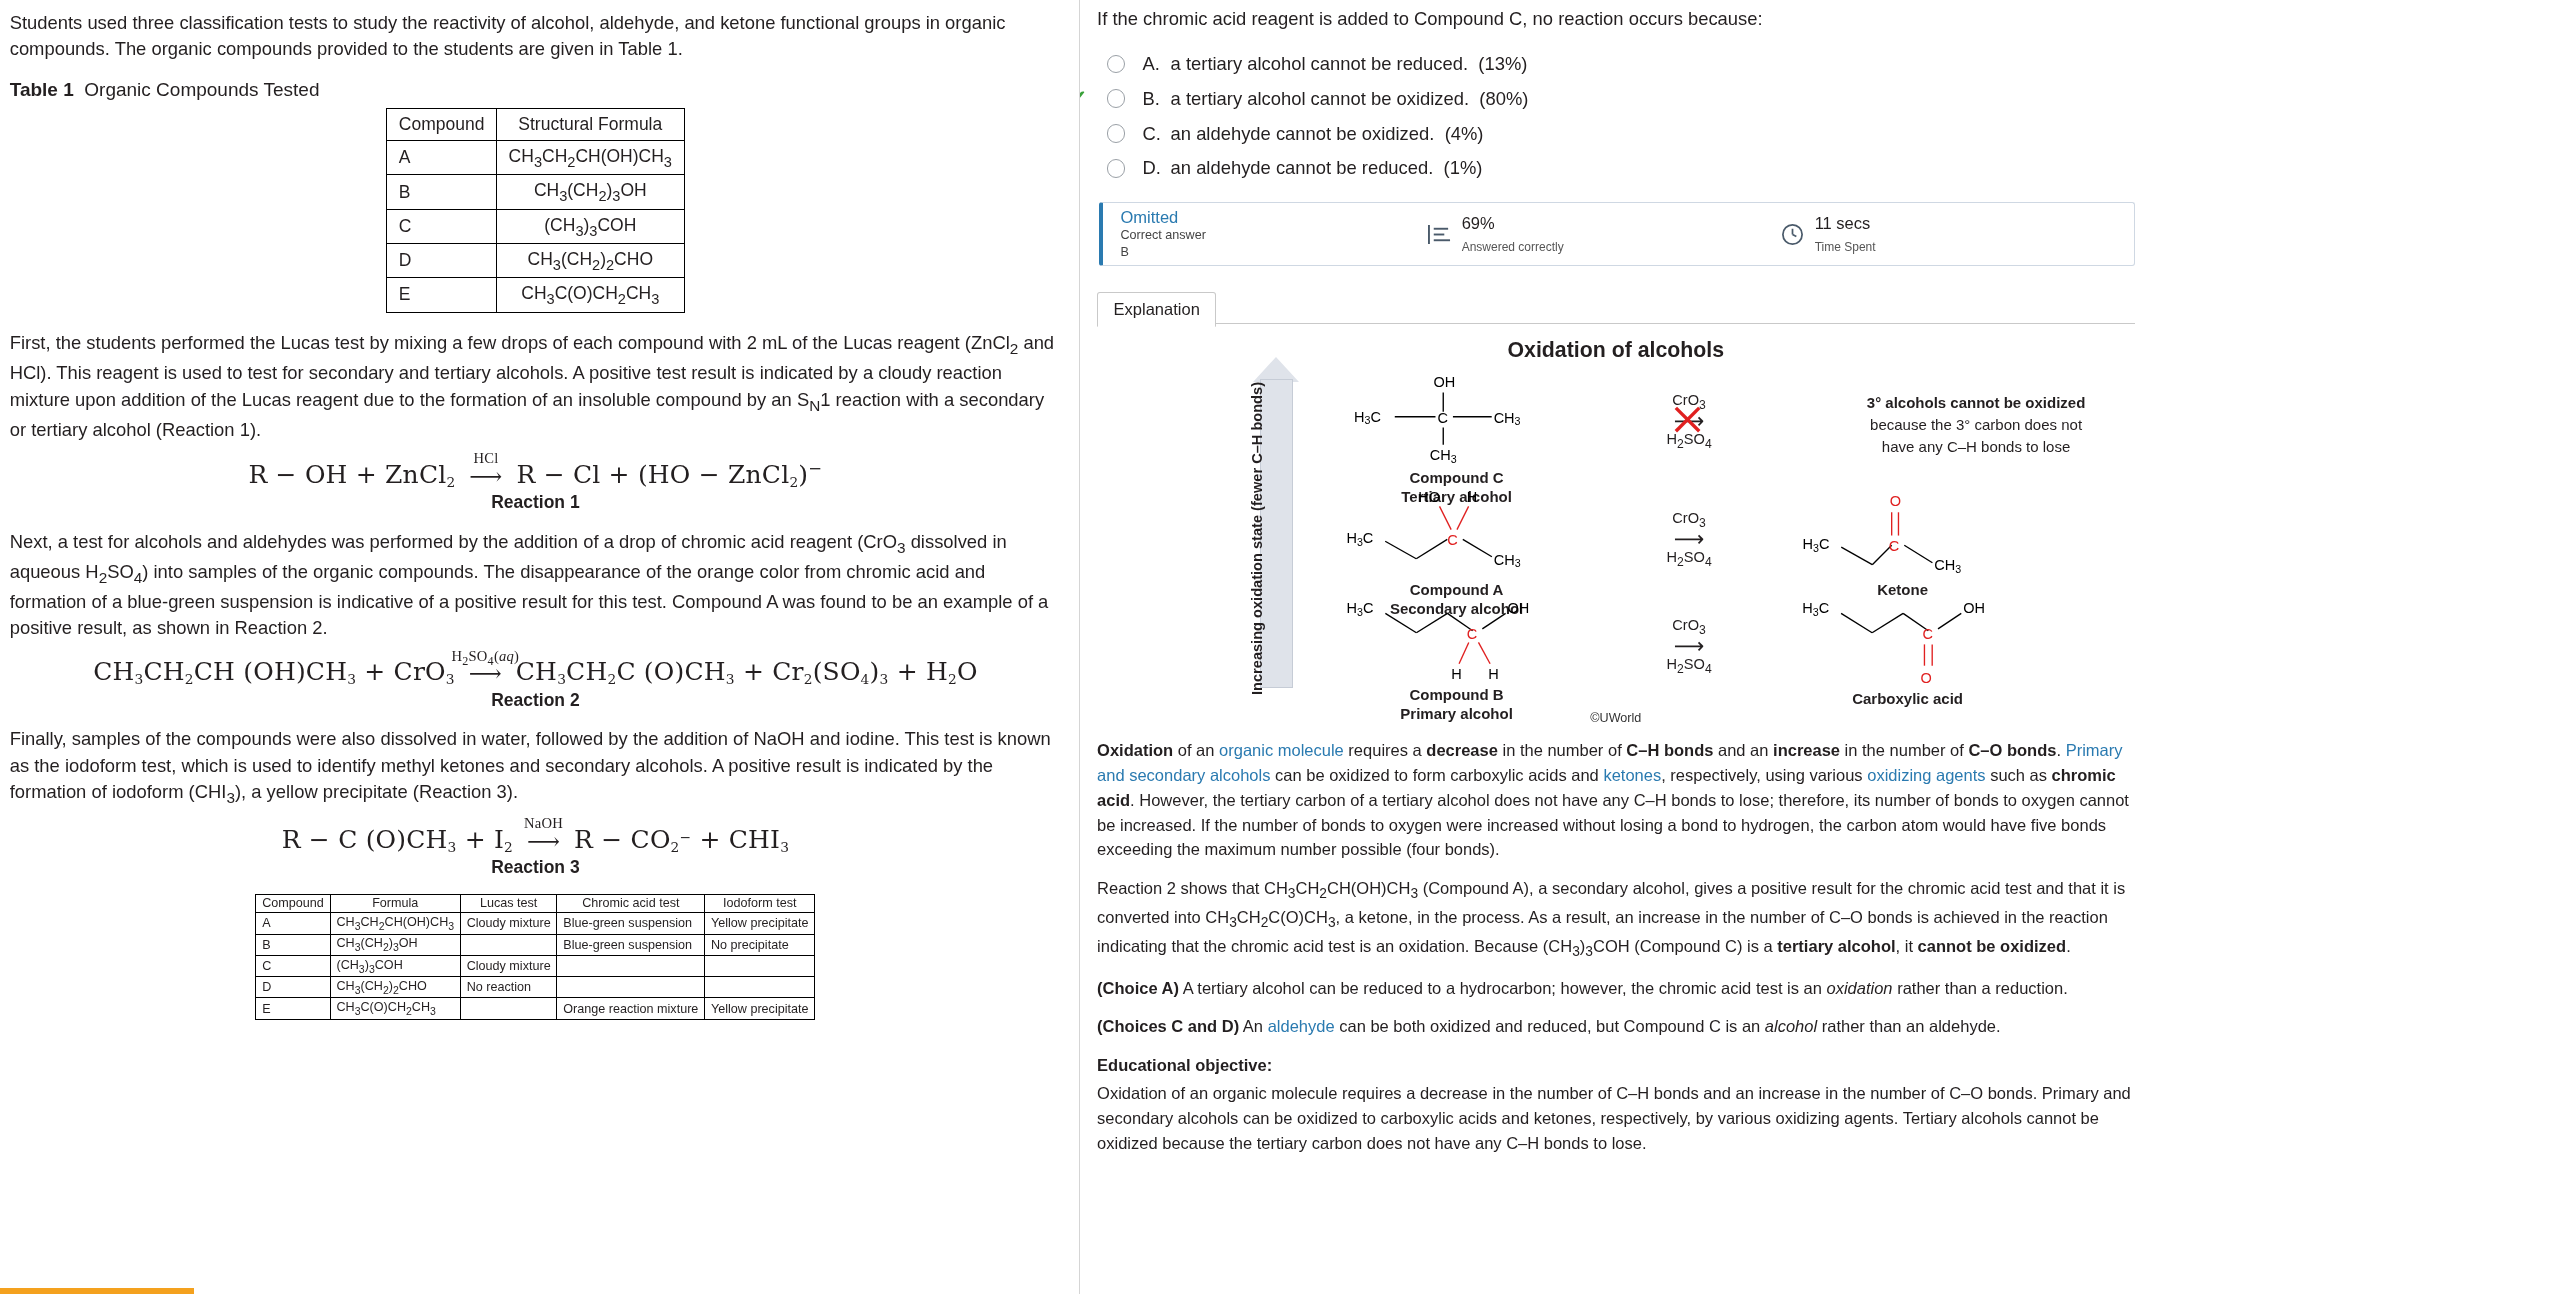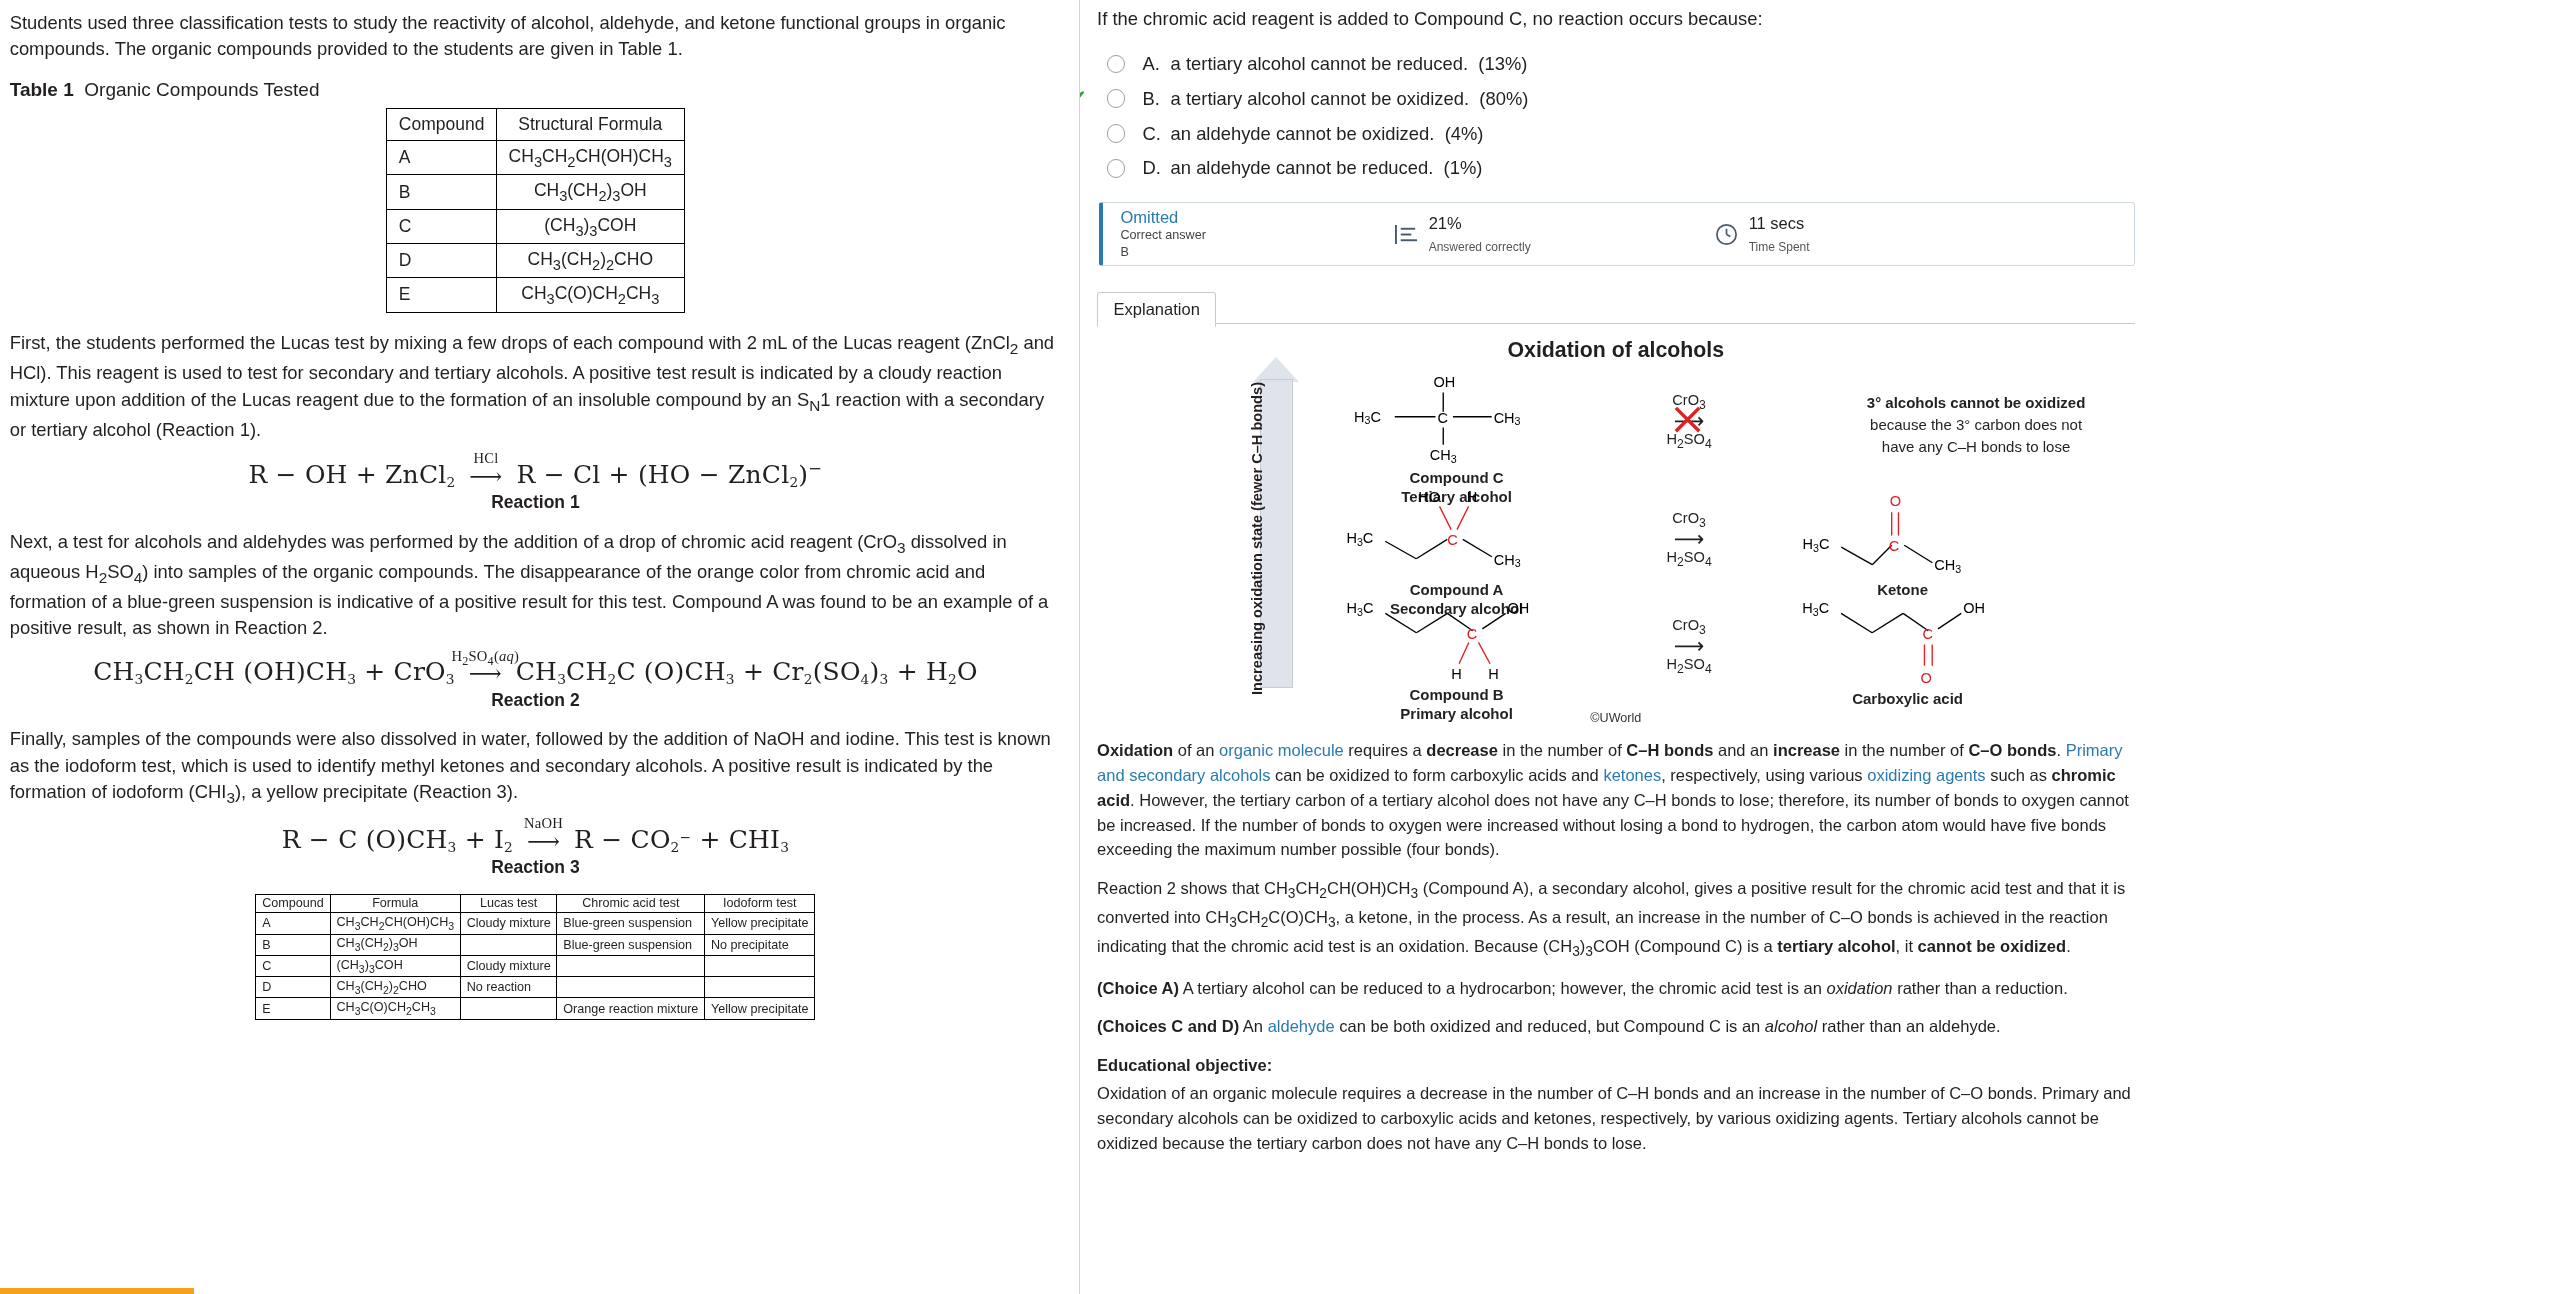--- a/index.html
+++ b/index.html
@@ -101,20 +101,21 @@
   .choice-text .letter { display:inline-block; width: 23px; }
 
   .resultbar {
     border: 1px solid #cfd8e3;
     border-left: 4.9px solid #2a7ab0;
     border-radius: 2.9px;
     height: 64px;
     display:flex; align-items:center;
     margin: 15.5px 0 25px 1.9px;
     background: #fff;
+    gap: 33px;
   }
   .rb-left { width: 291px; padding-left: 17.5px; }
   .rb-omitted { color:#2a7ab0; font-size:16.5px; }
   .rb-sub { font-size: 12.6px; color:#444; line-height:1.35; }
   .rb-cell { display:flex; align-items:center; width: 320px; }
   .rb-ico { margin-right: 9.7px; color:#4a5a6a; }
   .rb-big { font-size: 16.5px; }
   .rb-small { font-size: 12px; color:#555; }
 
   .tabs { border-bottom: 1px solid #c9c9c9; height: 33px; position:relative; margin-bottom: 13.6px;}
@@ -340,21 +341,21 @@
       <div class="rb-cell">
         <span class="rb-ico">
           <svg width="25" height="23" viewBox="0 0 26 24">
               <line x1="2" y1="2" x2="2" y2="22" stroke="#4a5a6a" stroke-width="2"></line>
               <line x1="7" y1="6" x2="22" y2="6" stroke="#4a5a6a" stroke-width="2"></line>
               <line x1="7" y1="12" x2="18" y2="12" stroke="#4a5a6a" stroke-width="2"></line>
               <line x1="7" y1="18" x2="24" y2="18" stroke="#4a5a6a" stroke-width="2"></line>
             </svg>
         </span>
         <span>
-          <span class="rb-big">21%</span><br>
+          <span class="rb-big">69%</span><br>
           <span class="rb-small">Answered correctly</span>
         </span>
       </div>
       <div class="rb-cell">
         <span class="rb-ico">
           <svg width="25" height="25" viewBox="0 0 26 26">
               <circle cx="13" cy="13" r="10" fill="none" stroke="#4a5a6a" stroke-width="1.8"></circle>
               <line x1="13" y1="13" x2="13" y2="7" stroke="#4a5a6a" stroke-width="1.8"></line>
               <line x1="13" y1="13" x2="17" y2="15" stroke="#4a5a6a" stroke-width="1.8"></line>
             </svg>

